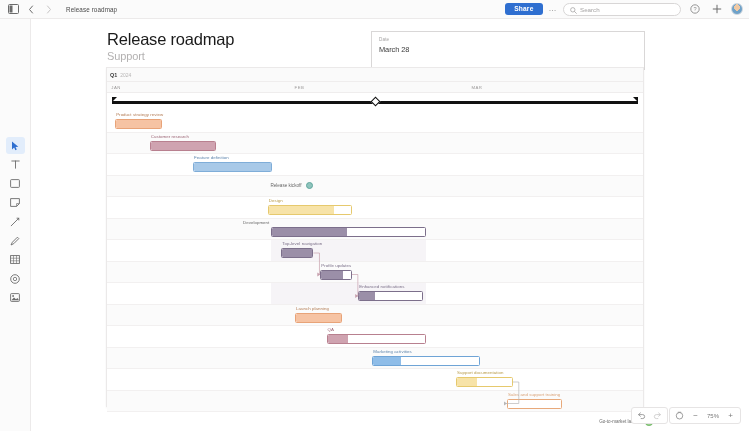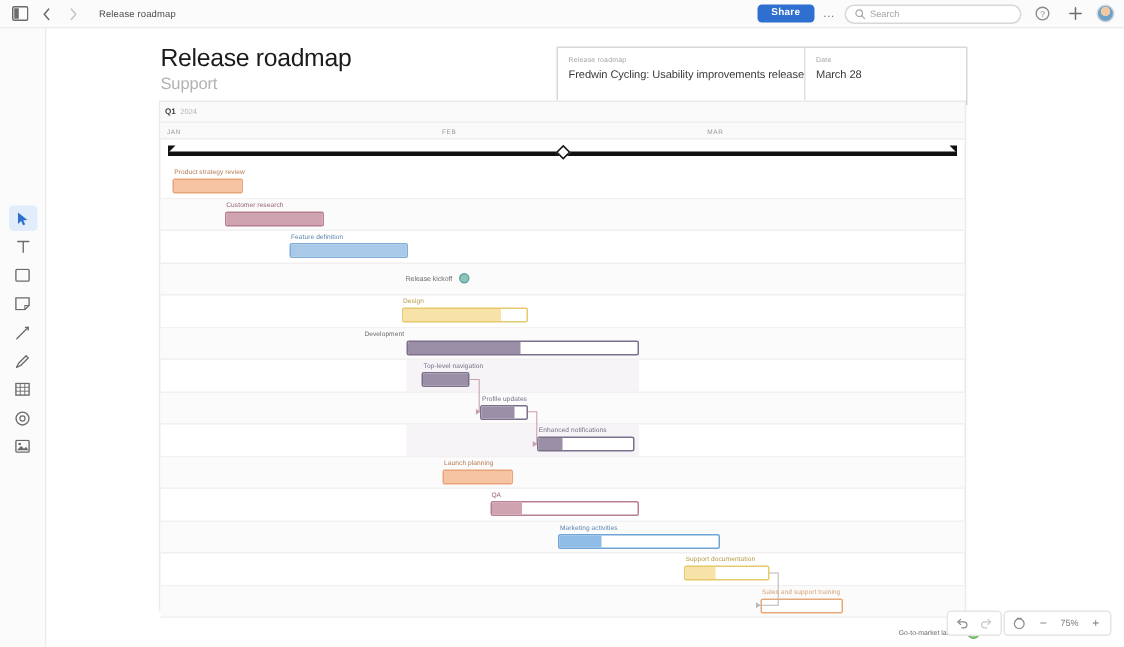--- a/index.html
+++ b/index.html
@@ -246,24 +246,20 @@
       </svg>
   </div>
 </div>
 
 <div class="canvas">
 
   <div class="doc-title">Release roadmap</div>
   <div class="doc-sub">Support</div>
 
   <div class="info-card">
-    <div class="info-cell first">
-      <div class="info-label">Release roadmap</div>
-      <div class="info-value">Fredwin Cycling: Usability improvements release</div>
-    </div>
     <div class="info-cell">
       <div class="info-label">Date</div>
       <div class="info-value">March 28</div>
     </div>
   </div>
 
   <div class="sheet">
     <div class="q-head">
       <span class="q">Q1</span>
       <span class="yr">2024</span>

